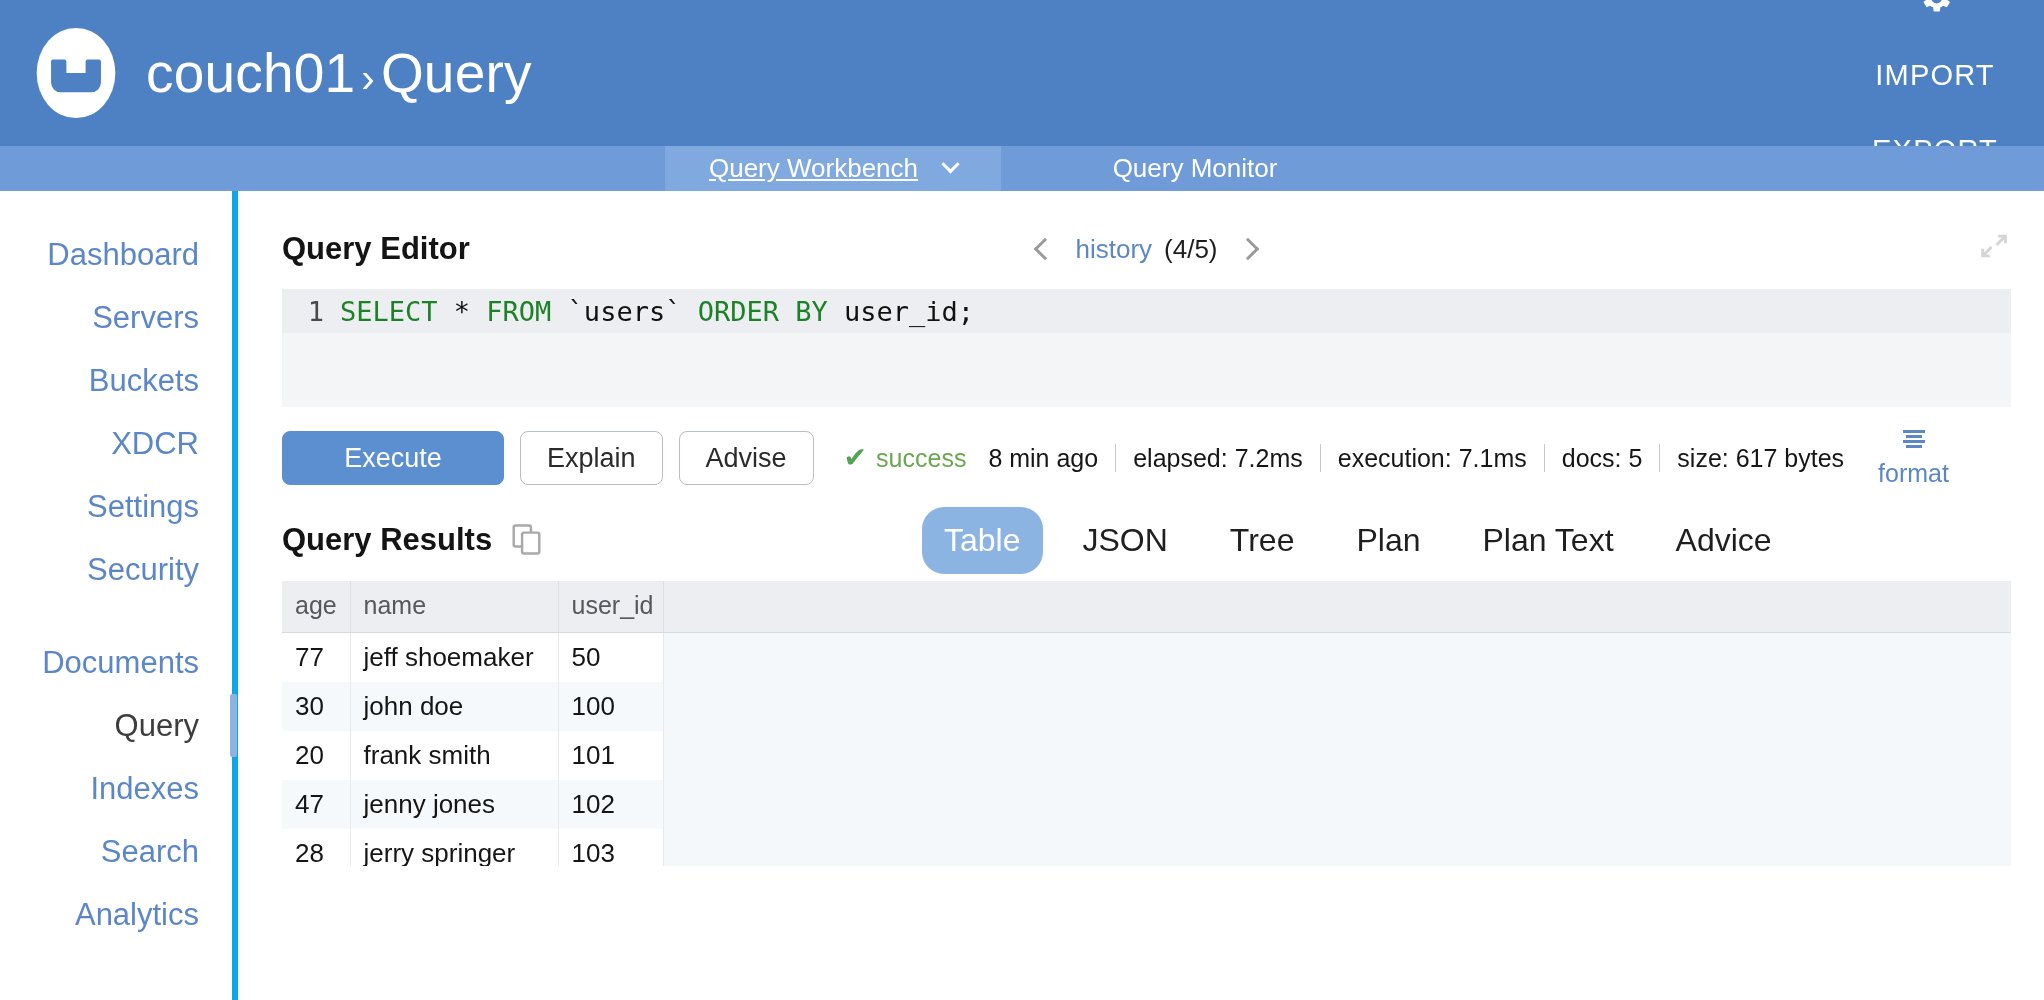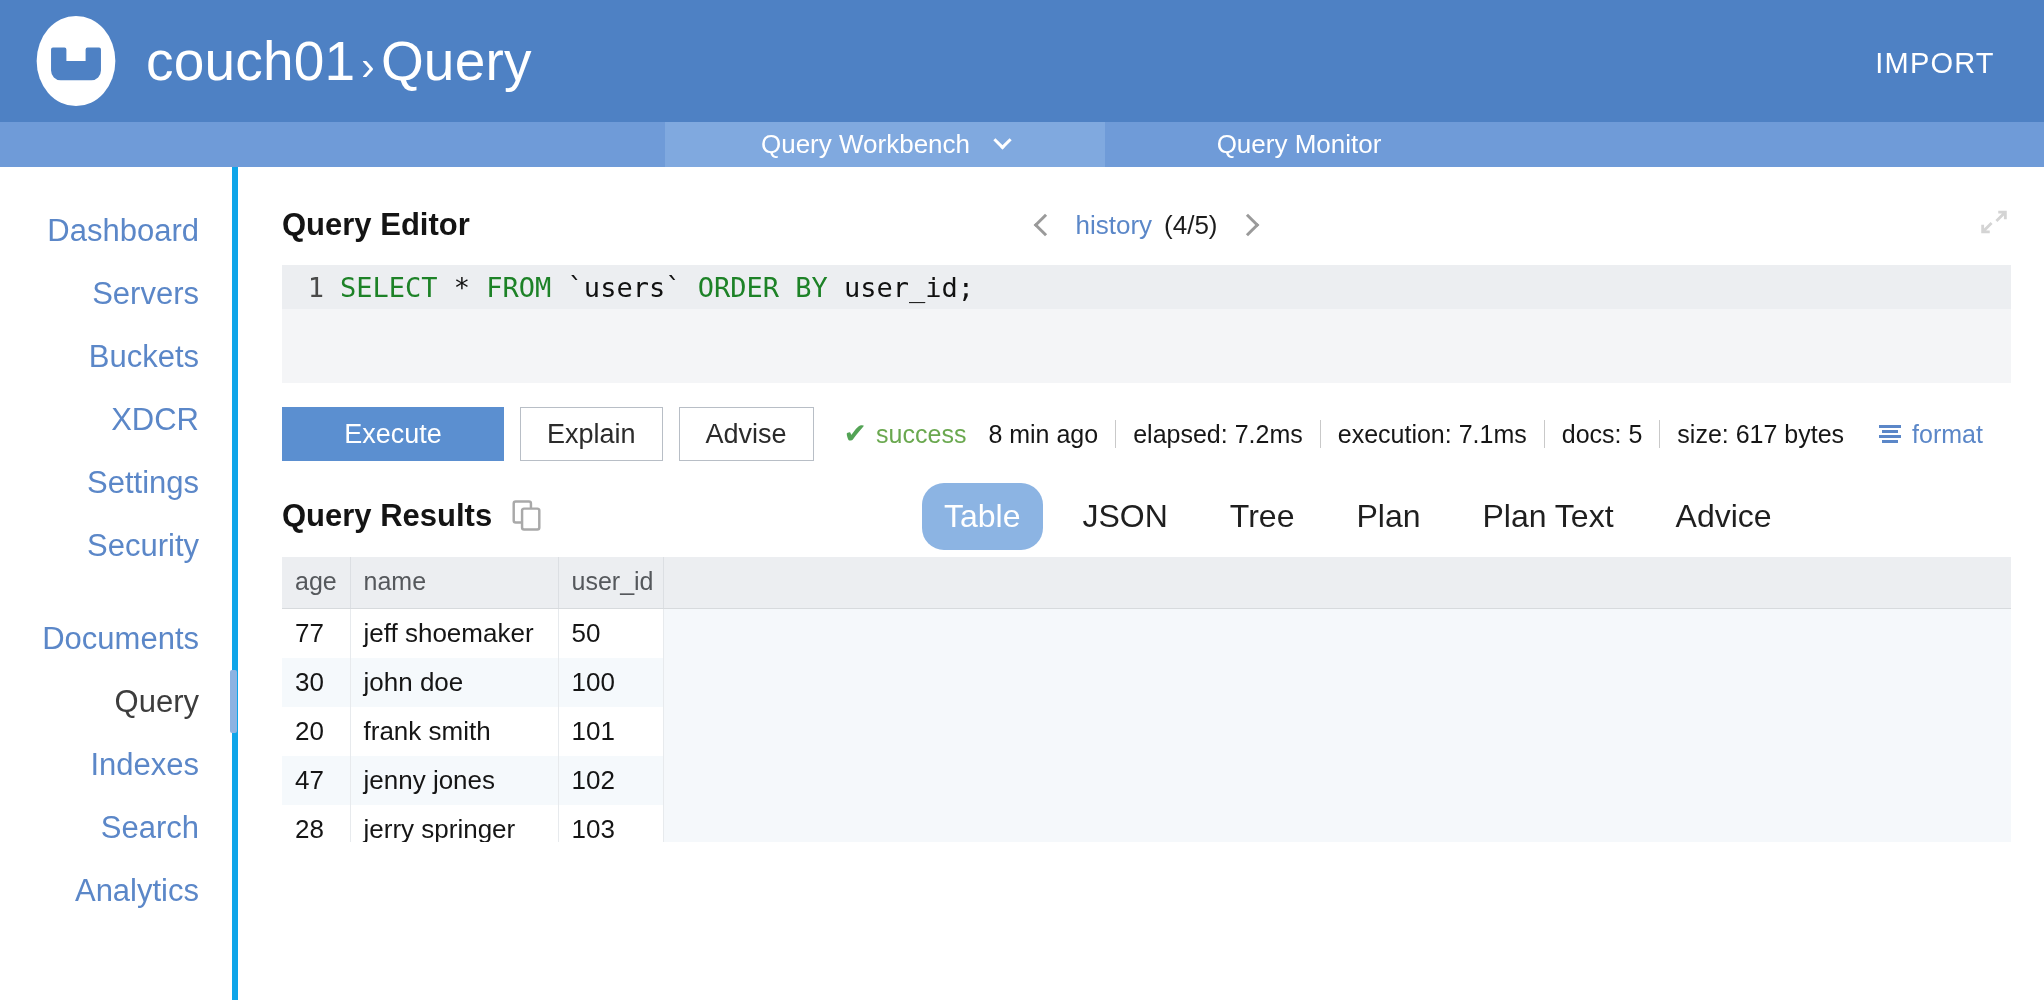--- a/index.html
+++ b/index.html
@@ -7,21 +7,21 @@
   html, body {
     margin: 0; padding: 0;
     width: 2044px; height: 1000px;
     overflow: hidden;
     background: #ffffff;
     font-family: "Liberation Sans", sans-serif;
   }
 
   
   .topbar {
-    height: 122px;
+    height: 146px;
     background: #4e81c4;
     display: flex;
     align-items: center;
     padding: 0 28px 0 28px;
     position: relative;
   }
   .brand { display: flex; align-items: center; gap: 22px; }
   .logo-mark {
     width: 96px; height: 96px;
     display: block;
@@ -63,23 +63,24 @@
   }
   .tab {
     display: flex; align-items: center; justify-content: center;
     gap: 26px;
     color: #ffffff;
     font-size: 26px;
     cursor: pointer;
     white-space: nowrap;
   }
   .tab-workbench {
-    width: 440px;
+    width: 336px;
     margin-left: 665px;
     background: #80a9df;
+    text-decoration: underline;
   }
   .tab-monitor {
     width: 260px;
     margin-left: 64px;
     background: transparent;
   }
   .chev-down {
     display: inline-block;
     width: 13px; height: 13px;
     border-right: 3px solid #ffffff;
@@ -196,21 +197,21 @@
   
   .actions {
     margin-top: 24px;
     display: flex;
     align-items: center;
     height: 54px;
   }
   .btn {
     height: 54px;
     font-size: 27px;
-    border-radius: 0;
+    border-radius: 8px;
     display: flex; align-items: center; justify-content: center;
     cursor: pointer;
     white-space: nowrap;
     font-family: "Liberation Sans", sans-serif;
   }
   .btn-primary {
     width: 222px;
     background: #5b8fd0;
     color: #ffffff;
     border: 1px solid #5b8fd0;
@@ -244,20 +245,21 @@
     width: 1px; height: 28px;
     background: #c9c9c9;
     margin: 0 17px;
   }
   .format-link {
     margin-left: 34px;
     display: flex; align-items: center; gap: 10px;
     color: #5b87c8;
     font-size: 25px;
     cursor: pointer;
+    flex-direction: column;
   }
   .fmt-icon { display:block; width: 24px; height: 20px; }
 
   
   .results-head {
     margin-top: 30px;
     display: flex;
     align-items: center;
     height: 50px;
     position: relative;

